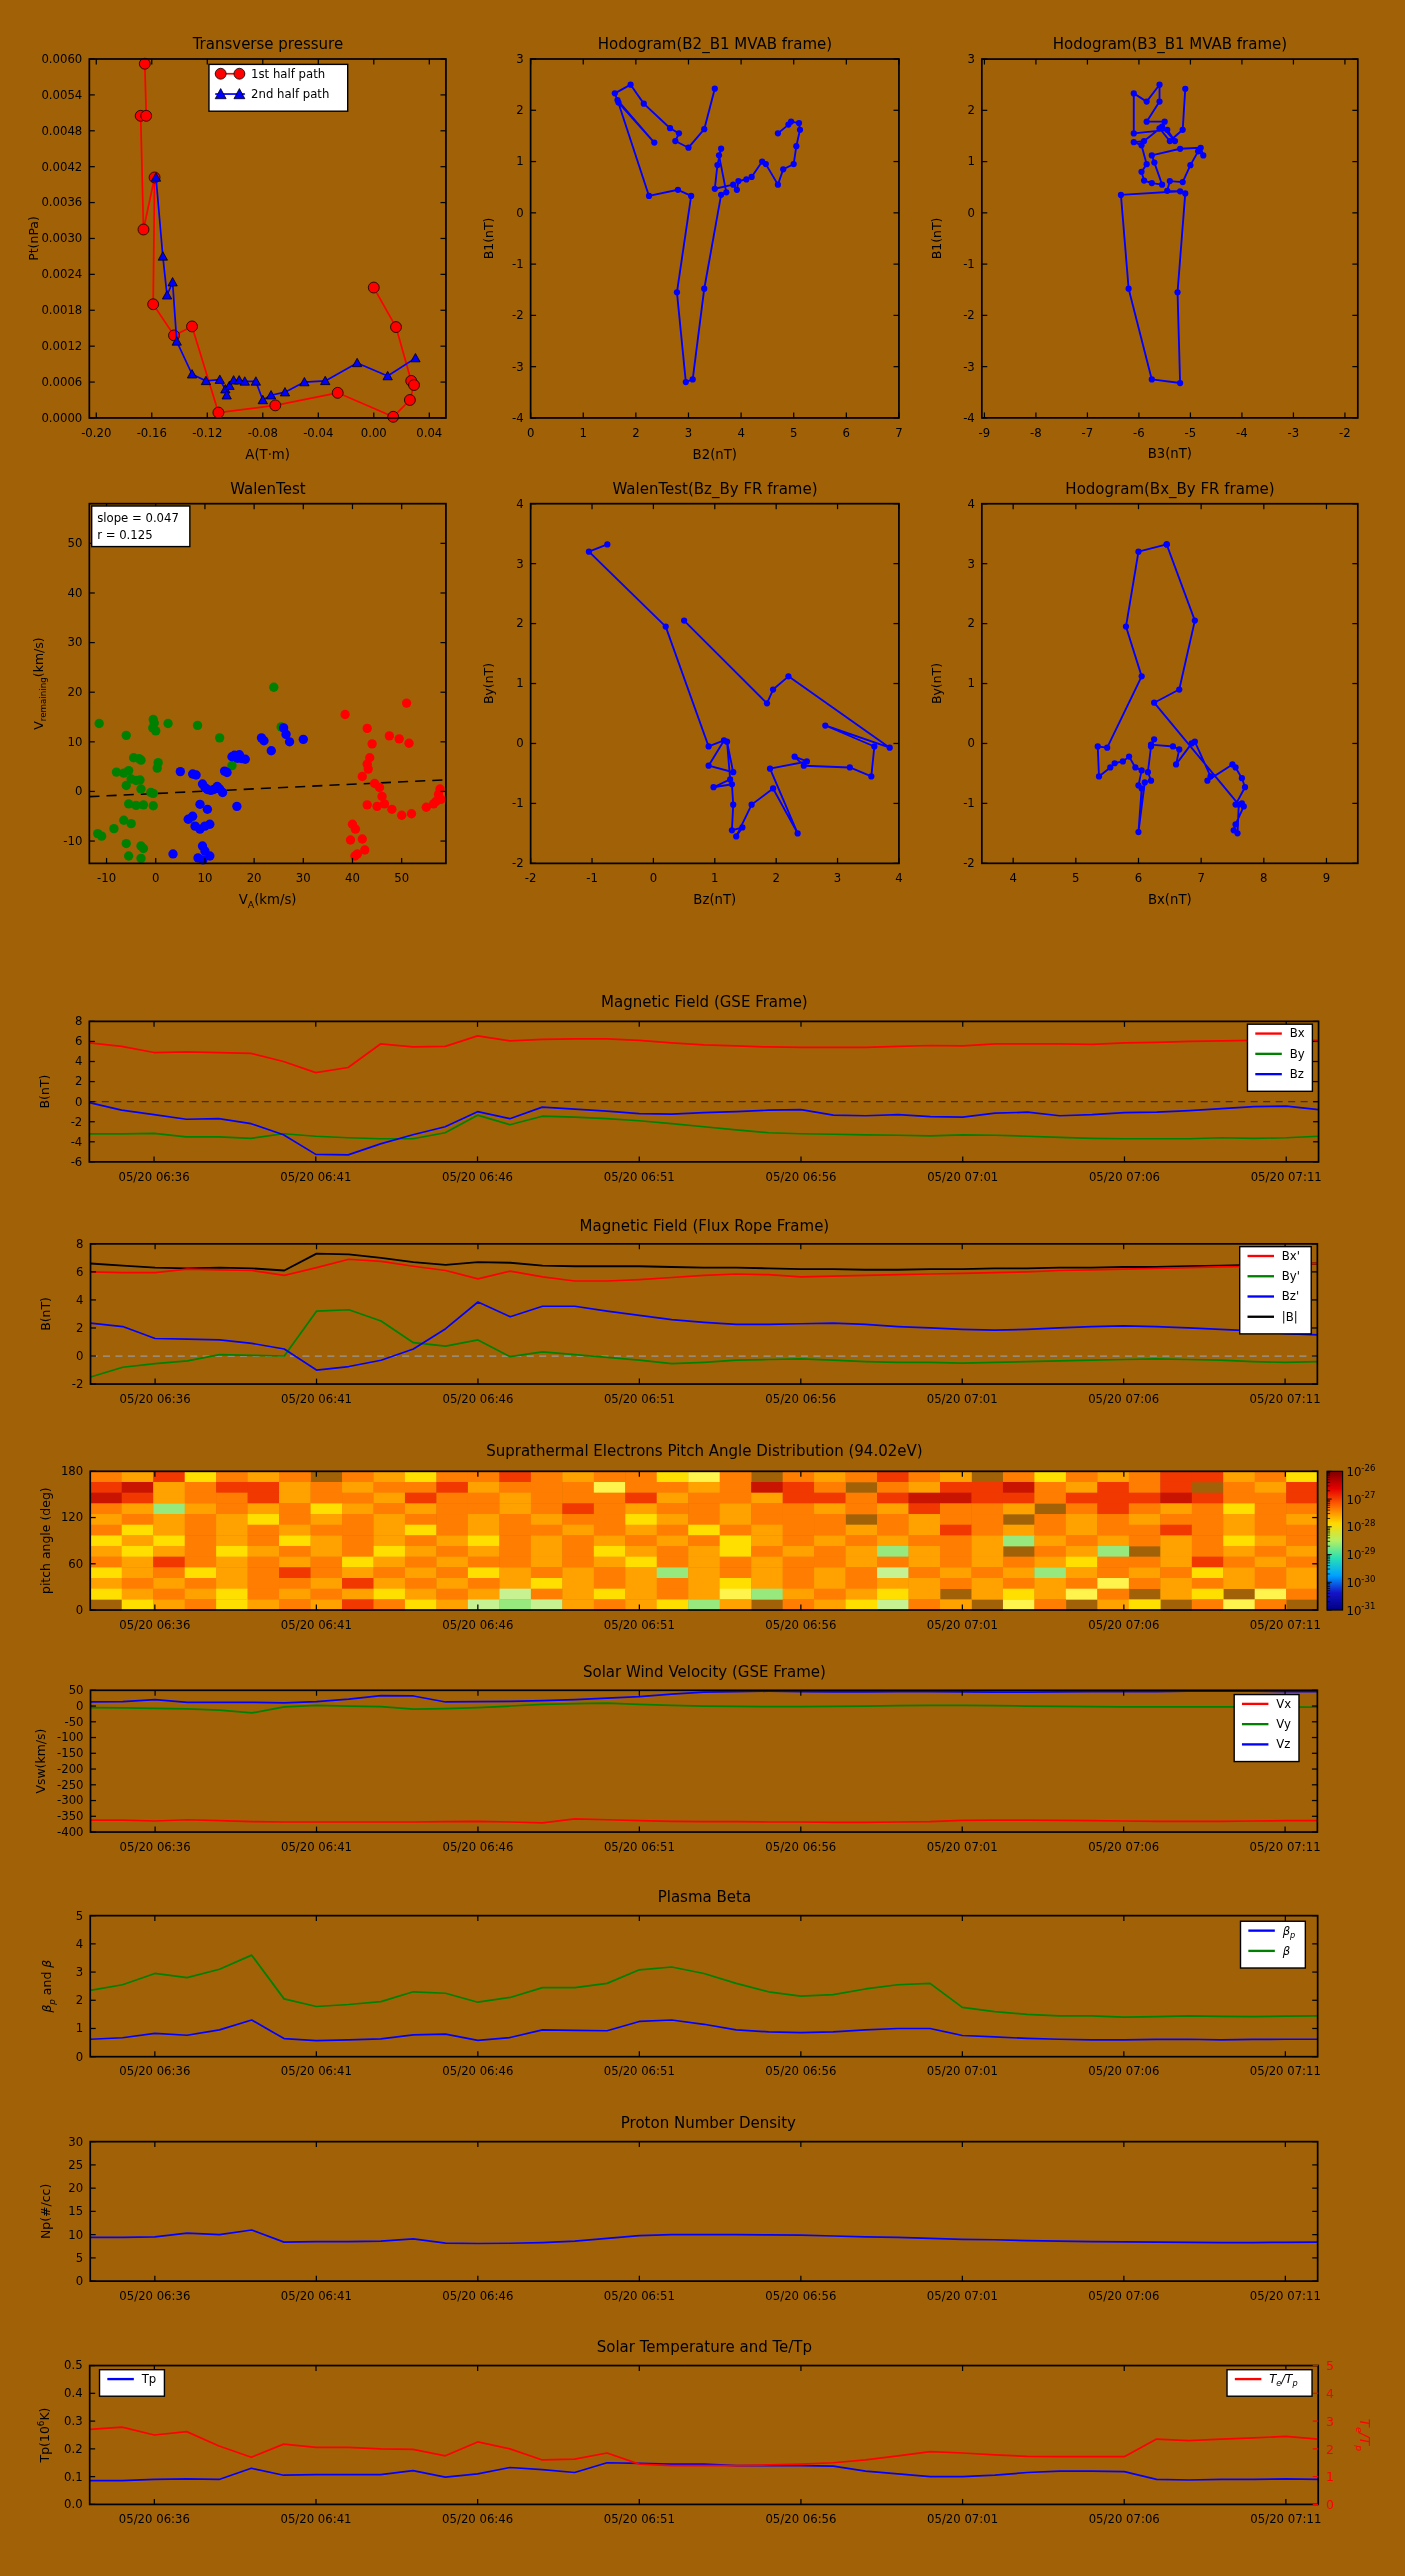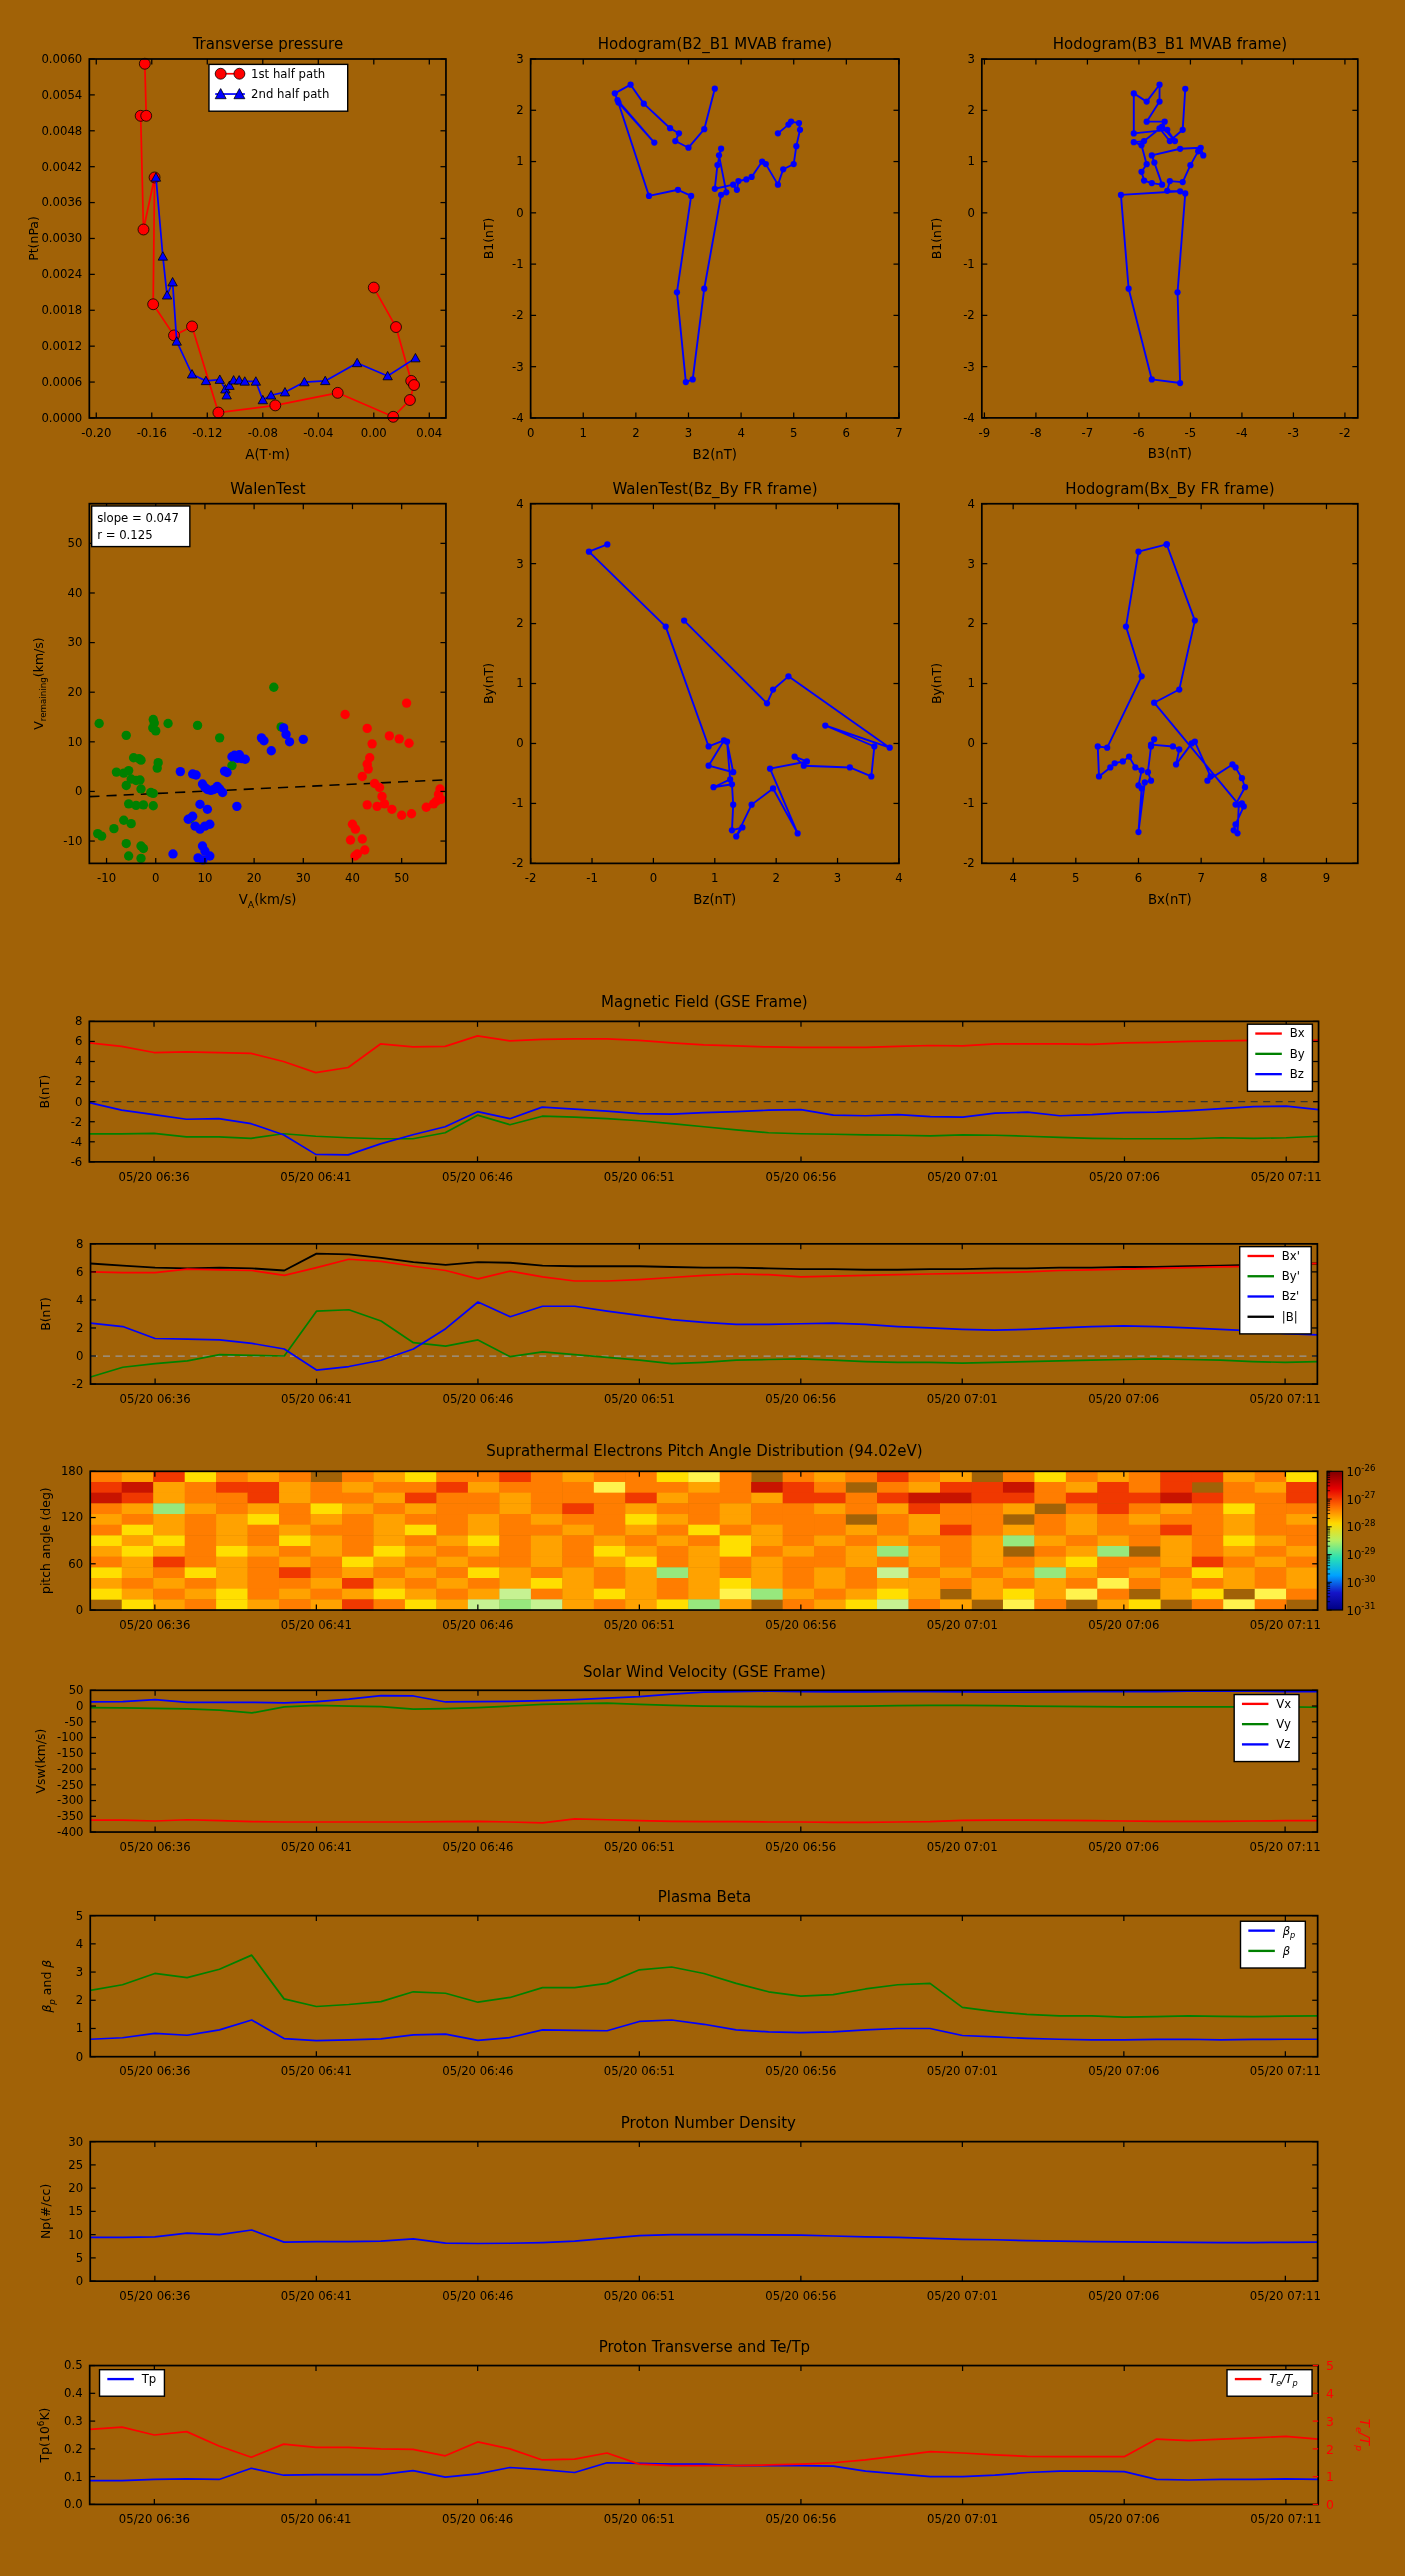--- a/index.html
+++ b/index.html
@@ -731,20 +731,21 @@
           <line x1="1578.925" y1="73.6" x2="1612.925" y2="73.6" stroke="#ff0000" stroke-width="3"></line>
           <text x="1622.925" y="78.6" font-size="15" text-anchor="start"><tspan dy="0.0" font-size="15.0">Bx</tspan></text>
           <line x1="1578.925" y1="99.6" x2="1612.925" y2="99.6" stroke="#008000" stroke-width="3"></line>
           <text x="1622.925" y="104.6" font-size="15" text-anchor="start"><tspan dy="0.0" font-size="15.0">By</tspan></text>
           <line x1="1578.925" y1="125.6" x2="1612.925" y2="125.6" stroke="#0000ff" stroke-width="3"></line>
           <text x="1622.925" y="130.6" font-size="15" text-anchor="start"><tspan dy="0.0" font-size="15.0">Bz</tspan></text>
         </svg></div>
   </div>
 
   <div class="panel" style="left:23.4px;top:1201px;width:1358px;height:222px">
+    <div class="ptitle wtitle" style="left:66px;right:62px;top:15.6px">Magnetic Field (Flux Rope Frame)</div>
     <div class="chart"><svg width="1358" height="222" xmlns="http://www.w3.org/2000/svg" viewBox="0 0 1740 285">
           <line x1="85" y1="199" x2="1660" y2="199" stroke="#999999" stroke-width="1.6" stroke-dasharray="9 7"></line>
           <polyline fill="none" stroke="#000000" stroke-width="2.4" stroke-linejoin="round" points="85.0,80.2 126.4,82.9 167.9,85.6 209.3,86.5 250.8,85.6 292.2,86.5 333.7,89.2 375.1,67.6 416.6,68.5 458.0,73.0 499.5,78.4 540.9,82.0 582.4,78.4 623.8,79.3 665.3,82.9 706.7,83.8 748.2,83.8 789.6,83.8 831.1,84.7 872.5,85.6 913.9,85.6 955.4,86.5 996.8,87.4 1038.3,87.4 1079.7,88.3 1121.2,88.3 1162.6,87.4 1204.1,87.4 1245.5,86.5 1287.0,86.5 1328.4,85.6 1369.9,85.6 1411.3,84.7 1452.8,84.7 1494.2,83.8 1535.7,82.9 1577.1,82.0 1618.6,81.1 1660.0,80.2"></polyline>
           <polyline fill="none" stroke="#ff0000" stroke-width="2.2" stroke-linejoin="round" points="85.0,91.0 126.4,91.9 167.9,91.9 209.3,87.4 250.8,88.3 292.2,89.2 333.7,95.5 375.1,85.6 416.6,74.8 458.0,77.5 499.5,83.8 540.9,89.2 582.4,100.0 623.8,90.1 665.3,97.3 706.7,102.7 748.2,102.7 789.6,100.9 831.1,98.2 872.5,95.5 913.9,93.7 955.4,94.6 996.8,97.3 1038.3,96.4 1079.7,95.5 1121.2,94.6 1162.6,93.7 1204.1,92.8 1245.5,91.9 1287.0,91.0 1328.4,89.2 1369.9,88.3 1411.3,87.4 1452.8,86.5 1494.2,85.6 1535.7,84.7 1577.1,83.8 1618.6,82.0 1660.0,80.2"></polyline>
           <polyline fill="none" stroke="#008000" stroke-width="2.2" stroke-linejoin="round" points="85.0,226.0 126.4,213.4 167.9,208.9 209.3,205.3 250.8,197.2 292.2,198.1 333.7,199.0 375.1,141.4 416.6,139.6 458.0,154.0 499.5,181.9 540.9,186.4 582.4,178.3 623.8,199.9 665.3,193.6 706.7,197.2 748.2,200.8 789.6,204.4 831.1,208.9 872.5,207.1 913.9,204.4 955.4,203.5 996.8,202.6 1038.3,204.4 1079.7,206.2 1121.2,207.1 1162.6,207.1 1204.1,208.0 1245.5,207.1 1287.0,206.2 1328.4,205.3 1369.9,204.4 1411.3,203.5 1452.8,202.6 1494.2,203.5 1535.7,204.4 1577.1,206.2 1618.6,207.1 1660.0,206.2"></polyline>
           <polyline fill="none" stroke="#0000ff" stroke-width="2.2" stroke-linejoin="round" points="85.0,156.7 126.4,161.2 167.9,176.5 209.3,177.4 250.8,178.3 292.2,182.8 333.7,190.0 375.1,217.0 416.6,212.5 458.0,204.4 499.5,190.0 540.9,163.9 582.4,129.7 623.8,148.6 665.3,135.1 706.7,135.1 748.2,141.4 789.6,146.8 831.1,152.2 872.5,155.8 913.9,158.5 955.4,158.5 996.8,157.6 1038.3,156.7 1079.7,158.5 1121.2,161.2 1162.6,163.0 1204.1,164.8 1245.5,165.7 1287.0,164.8 1328.4,163.0 1369.9,161.2 1411.3,160.3 1452.8,161.2 1494.2,163.0 1535.7,164.8 1577.1,166.6 1618.6,170.2 1660.0,172.0"></polyline>
           <rect x="85" y="55" width="1575" height="180" fill="none" stroke="#000" stroke-width="2.2"></rect>
           <line x1="167.89473684210526" y1="235" x2="167.89473684210526" y2="228" stroke="#000" stroke-width="1.6"></line>
           <line x1="167.89473684210526" y1="55" x2="167.89473684210526" y2="62" stroke="#000" stroke-width="1.6"></line>
           <text x="167.89473684210526" y="259" fill="#000" font-size="15" text-anchor="middle"><tspan dy="0.0" font-size="15.0">05/20 06:36</tspan></text>
@@ -1575,21 +1576,21 @@
           <line x1="1660" y1="85.83333333333331" x2="1653" y2="85.83333333333331" stroke="#000" stroke-width="1.6"></line>
           <text x="76" y="90.83333333333331" fill="#000" font-size="15" text-anchor="end"><tspan dy="0.0" font-size="15.0">25</tspan></text>
           <line x1="85" y1="56" x2="92" y2="56" stroke="#000" stroke-width="1.6"></line>
           <line x1="1660" y1="56" x2="1653" y2="56" stroke="#000" stroke-width="1.6"></line>
           <text x="76" y="61" fill="#000" font-size="15" text-anchor="end"><tspan dy="0.0" font-size="15.0">30</tspan></text>
           <text x="33" y="145.5" fill="#000" font-size="16" text-anchor="middle" transform="rotate(-90 33 145.5)"><tspan dy="0.0" font-size="16.0">Np(#/cc)</tspan></text>
         </svg></div>
   </div>
 
   <div class="panel" style="left:23.4px;top:2325px;width:1358px;height:234px">
-    <div class="ptitle wtitle" style="left:66px;right:62px;top:12.5px">Proton Transverse and Te/Tp</div>
+    <div class="ptitle wtitle" style="left:66px;right:62px;top:12.5px">Solar Temperature and Te/Tp</div>
     <div class="chart"><svg width="1358" height="234" xmlns="http://www.w3.org/2000/svg" viewBox="0 0 1740 300">
           <polyline fill="none" stroke="#0000ff" stroke-width="2.2" stroke-linejoin="round" points="85.0,199.4 126.4,199.4 167.9,198.0 209.3,197.2 250.8,198.0 292.2,183.7 333.7,192.6 375.1,191.9 416.6,191.9 458.0,191.9 499.5,186.6 540.9,195.1 582.4,190.8 623.8,182.7 665.3,185.5 706.7,189.1 748.2,176.6 789.6,177.3 831.1,178.4 872.5,178.4 913.9,180.2 955.4,180.2 996.8,180.2 1038.3,180.9 1079.7,187.3 1121.2,190.8 1162.6,194.4 1204.1,194.4 1245.5,192.6 1287.0,189.1 1328.4,187.3 1369.9,187.3 1411.3,188.0 1452.8,198.0 1494.2,198.7 1535.7,198.0 1577.1,198.0 1618.6,197.2 1660.0,198.0"></polyline>
           <polyline fill="none" stroke="#ff0000" stroke-width="2.2" stroke-linejoin="round" points="85.0,133.9 126.4,131.0 167.9,141.0 209.3,136.7 250.8,155.2 292.2,169.5 333.7,152.7 375.1,157.0 416.6,157.0 458.0,158.8 499.5,159.5 540.9,167.7 582.4,149.9 623.8,158.8 665.3,173.0 706.7,172.0 748.2,164.1 789.6,178.4 831.1,180.2 872.5,180.2 913.9,180.2 955.4,179.4 996.8,178.4 1038.3,176.6 1079.7,173.0 1121.2,167.7 1162.6,162.4 1204.1,164.1 1245.5,166.6 1287.0,168.4 1328.4,168.8 1369.9,168.8 1411.3,168.8 1452.8,146.3 1494.2,148.1 1535.7,146.3 1577.1,144.6 1618.6,142.8 1660.0,146.3"></polyline>
           <rect x="85" y="52" width="1575" height="178" fill="none" stroke="#000" stroke-width="2.2"></rect>
           <line x1="167.89473684210526" y1="230" x2="167.89473684210526" y2="223" stroke="#000" stroke-width="1.6"></line>
           <line x1="167.89473684210526" y1="52" x2="167.89473684210526" y2="59" stroke="#000" stroke-width="1.6"></line>
           <text x="167.89473684210526" y="254" fill="#000" font-size="15" text-anchor="middle"><tspan dy="0.0" font-size="15.0">05/20 06:36</tspan></text>
           <line x1="375.1315789473684" y1="230" x2="375.1315789473684" y2="223" stroke="#000" stroke-width="1.6"></line>
           <line x1="375.1315789473684" y1="52" x2="375.1315789473684" y2="59" stroke="#000" stroke-width="1.6"></line>
           <text x="375.1315789473684" y="254" fill="#000" font-size="15" text-anchor="middle"><tspan dy="0.0" font-size="15.0">05/20 06:41</tspan></text>

